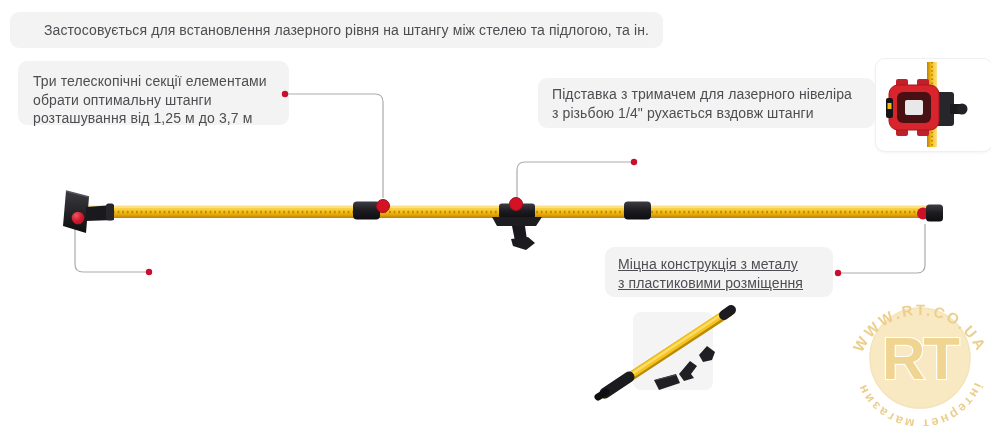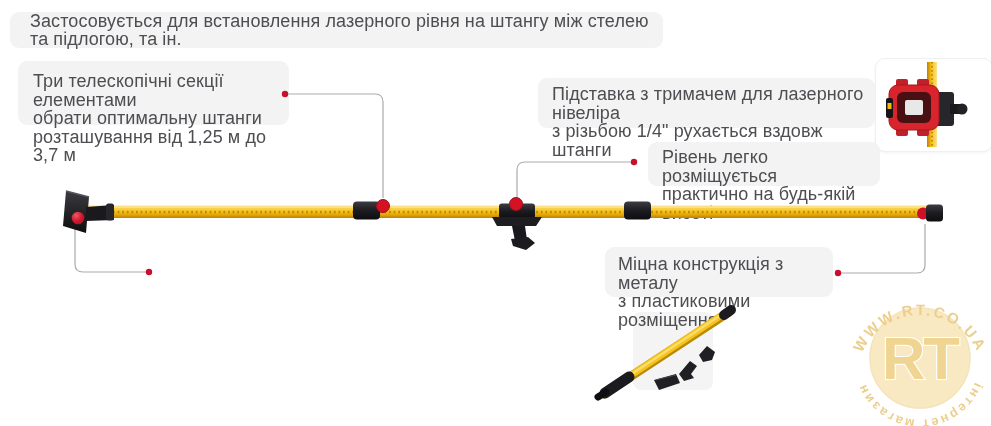--- a/index.html
+++ b/index.html
@@ -2,32 +2,32 @@
 <html><head>
 <meta charset="utf-8">
 <style>
   html,body{margin:0;padding:0;background:#fff;}
   .stage{
     position:relative;width:991px;height:426px;overflow:hidden;background:#fff;
     font-family:"Liberation Sans","DejaVu Sans",sans-serif;color:#4e4e52;
   }
   .card{
     position:absolute;background:#f3f3f4;border-radius:9px;
-    font-size:18px;line-height:18.5px;letter-spacing:.1px;
+    font-size:14px;line-height:18.5px;letter-spacing:.1px;justify-content:center;
   }
   .card span{display:block;}
   .banner{
     left:10px;top:12px;width:653px;height:36px;
     display:flex;align-items:center;padding-left:20px;box-sizing:border-box;
   }
   .co-sections{left:18px;top:61px;width:271px;height:64px;padding:11px 0 0 15px;box-sizing:border-box;}
   .co-holder{left:538px;top:78px;width:337px;height:50px;padding:7px 0 0 14px;box-sizing:border-box;}
   .co-level{left:648px;top:142px;width:232px;height:44px;padding:6px 0 0 14px;box-sizing:border-box;}
   .co-platform{left:152px;top:248px;width:356px;height:46px;padding:7px 0 0 16px;box-sizing:border-box;}
-  .co-construction{left:605px;top:247px;width:228px;height:50px;padding:8px 0 0 13px;box-sizing:border-box;}
+  .co-construction{left:605px;top:247px;width:228px;height:50px;padding:8px 0 0 13px;box-sizing:border-box;text-decoration:underline;}
   .co-compact{left:743px;top:342px;width:232px;height:46px;padding:7px 0 0 14px;box-sizing:border-box;background:rgba(243,243,244,.88);}
   .laser-card{
     position:absolute;left:875px;top:58px;width:116px;height:92px;background:#fff;
     border:1px solid #f0f0f2;border-radius:10px;box-shadow:0 1px 3px rgba(0,0,0,.05);
   }
   .folded-card{
     position:absolute;left:633px;top:312px;width:80px;height:78px;background:#f4f4f5;border-radius:8px;
   }
   .overlay{position:absolute;left:0;top:0;z-index:5;pointer-events:none;}
   .wm{position:absolute;left:830px;top:283px;z-index:1;opacity:.55;}
@@ -64,24 +64,20 @@
     <span>Три телескопічні секції елементами</span>
     <span>обрати оптимальну штанги</span>
     <span>розташування від 1,25 м до 3,7 м</span>
   </div>
 
   <div class="card co-holder z2">
     <span>Підставка з тримачем для лазерного нівеліра</span>
     <span>з різьбою 1/4" рухається вздовж штанги</span>
   </div>
 
-  <div class="card co-level z2">
-    <span>Рівень легко розміщується</span>
-    <span>практично на будь-якій висоті</span>
-  </div>
 
 
   <div class="card co-construction z2">
     <span>Міцна конструкція з металу</span>
     <span>з пластиковими розміщення</span>
   </div>
 
 
   <svg class="overlay" width="991" height="426" viewBox="0 0 991 426">
     <defs>

